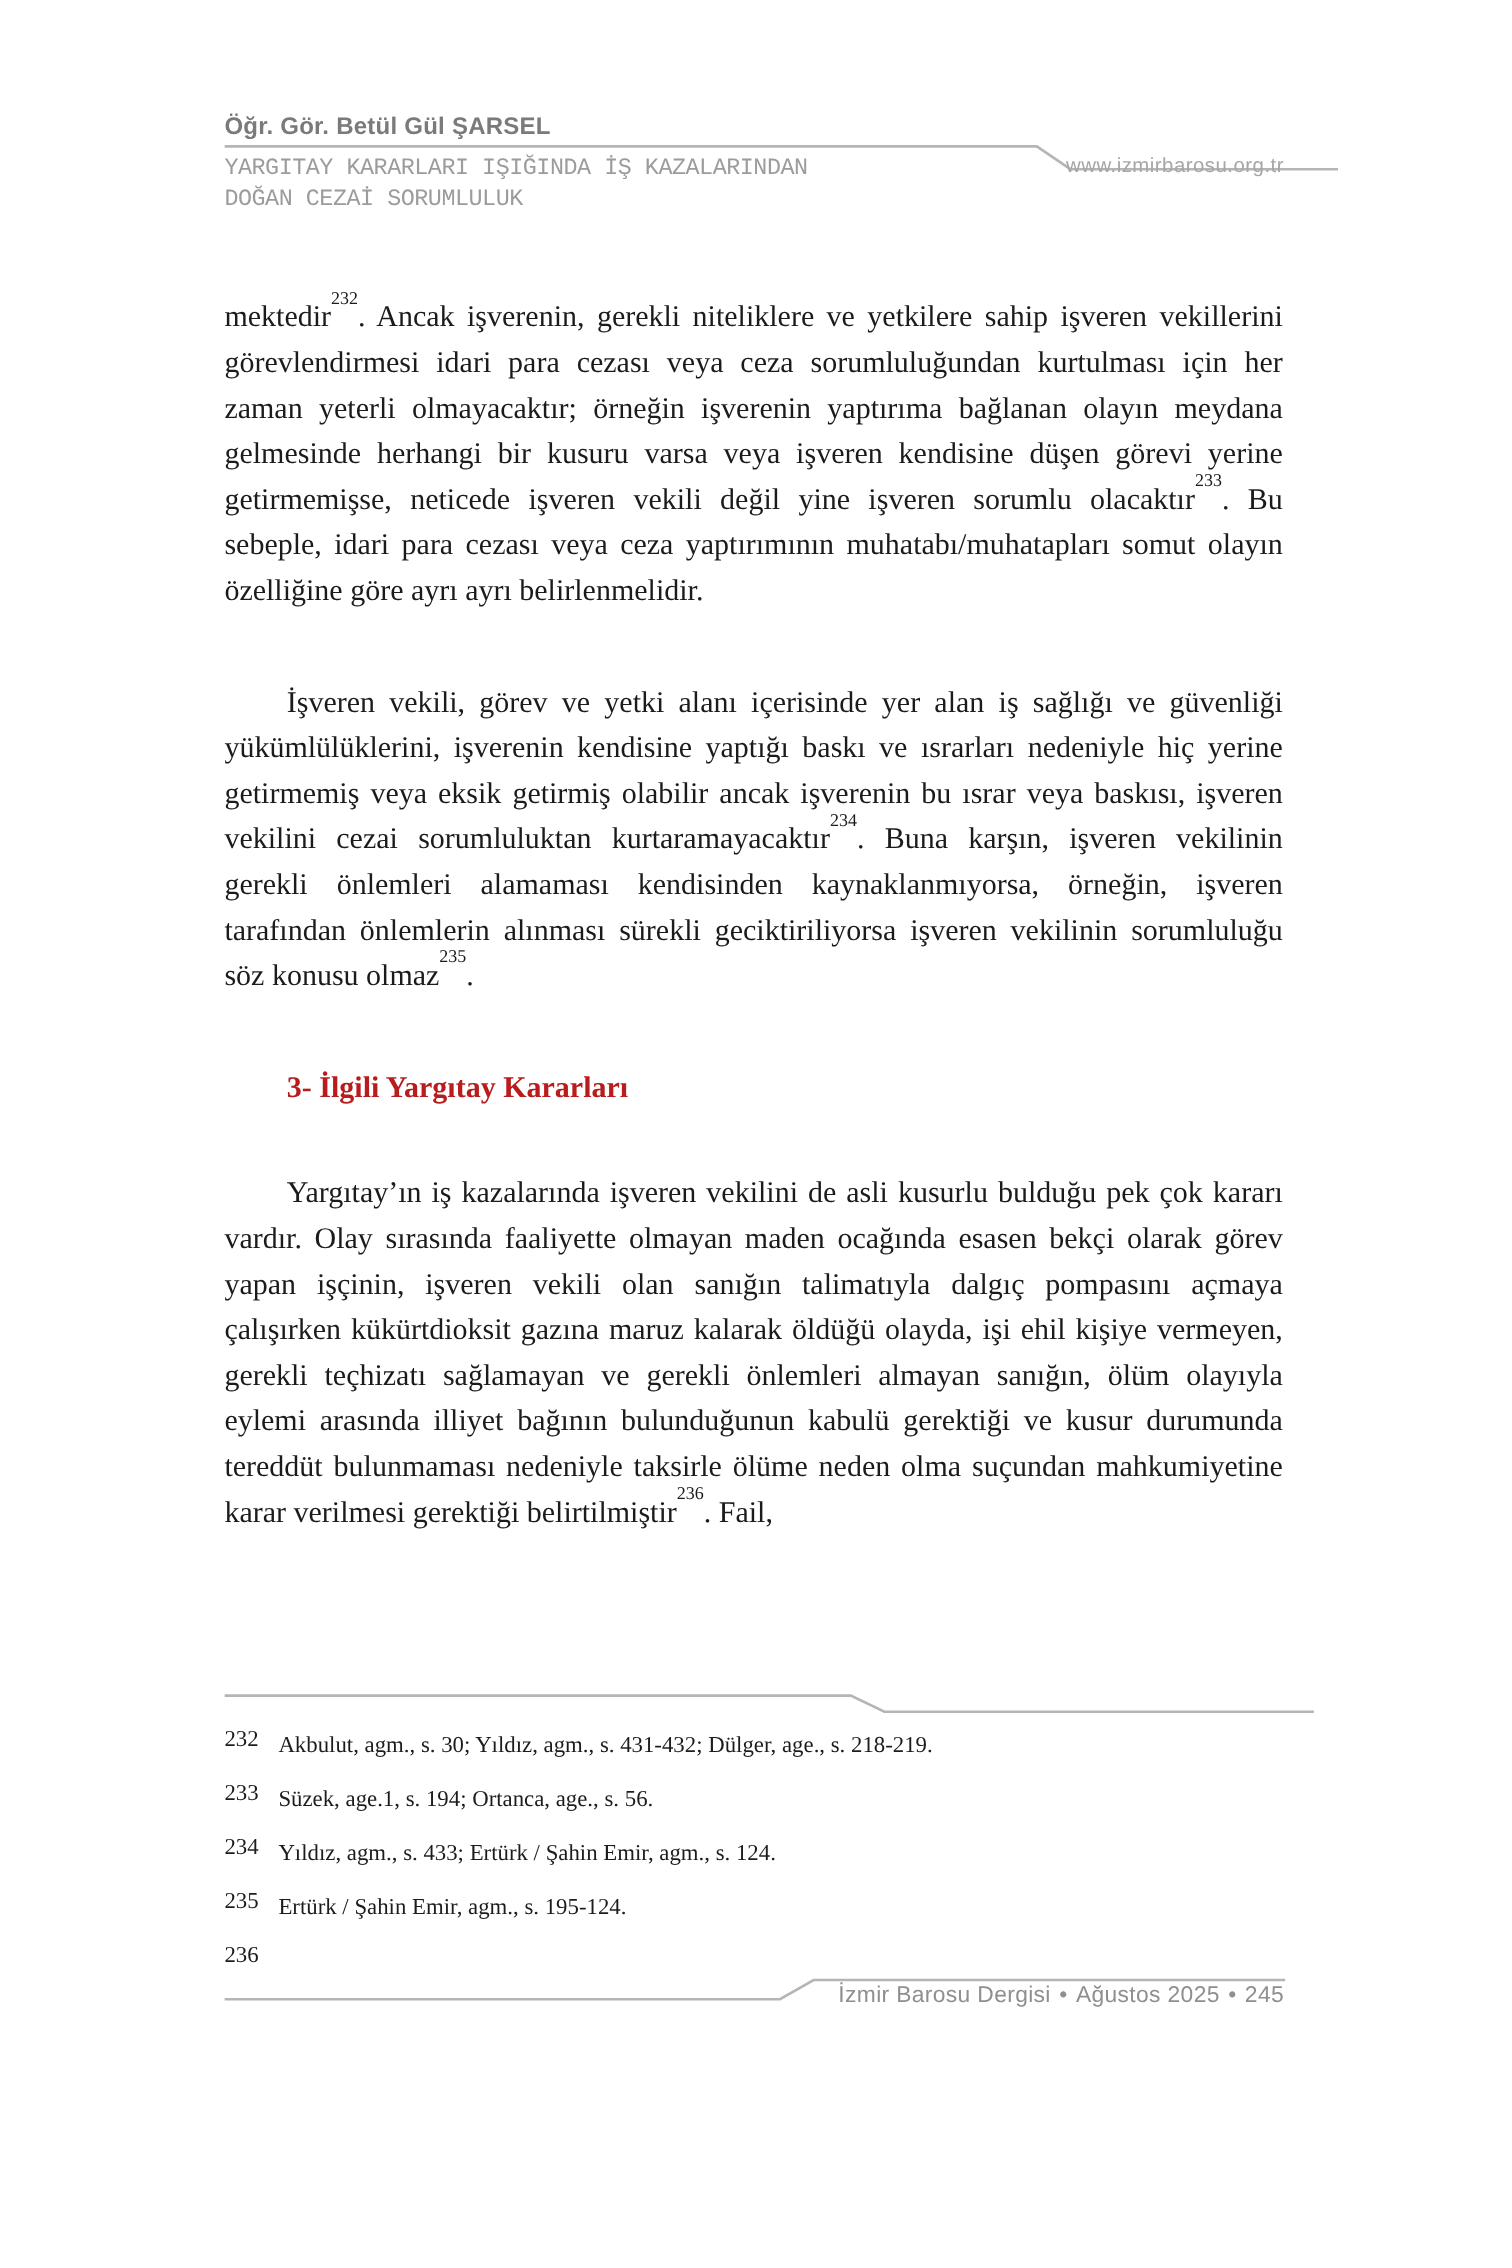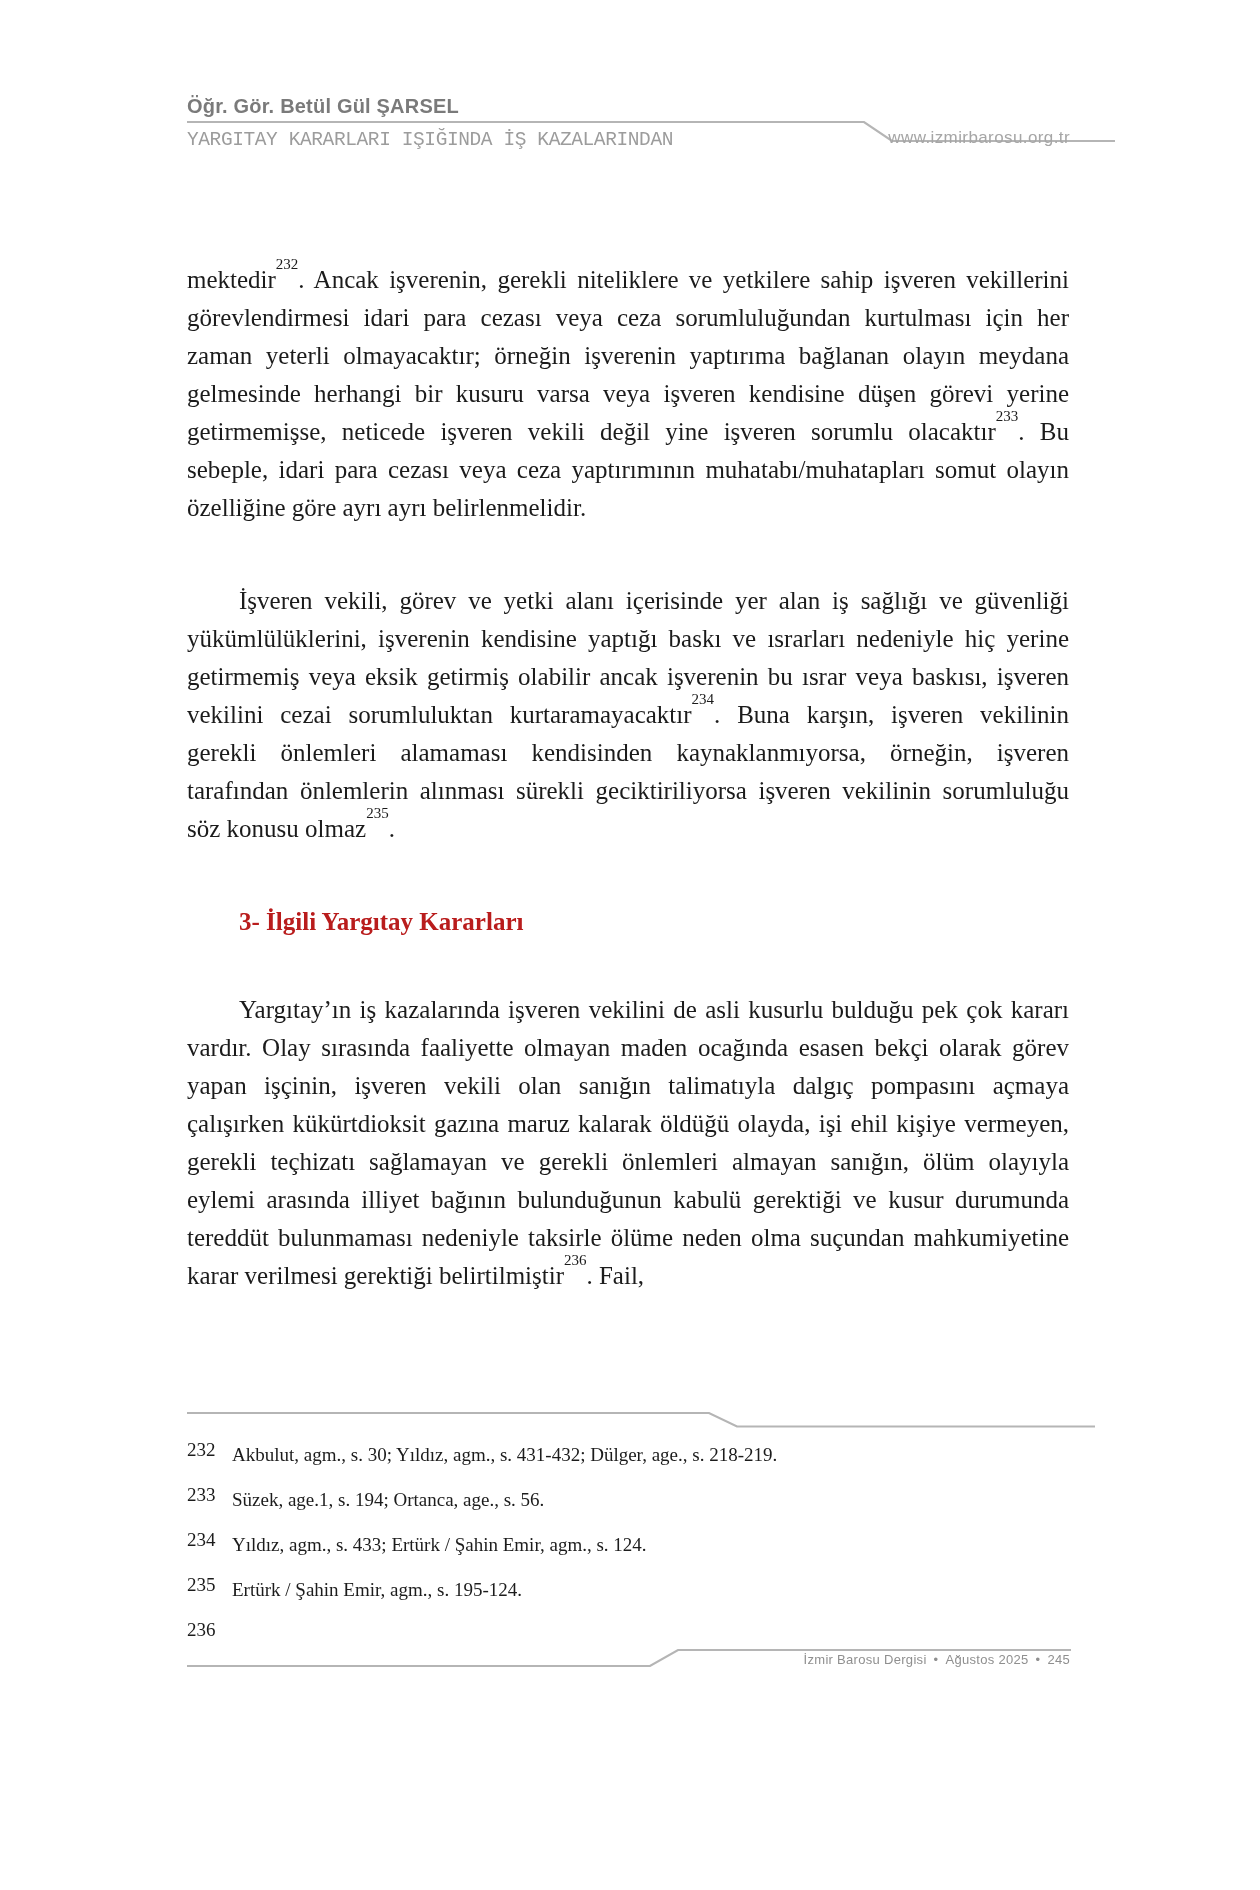--- a/index.html
+++ b/index.html
@@ -41,21 +41,21 @@
     font-family: Liberation Mono, monospace;
     font-size: 19.5px;
     line-height: 26px;
     letter-spacing: -0.4px;
     color: #9c9c9c;
   }
 
   
   .body-text {
     position: absolute;
-    left: 187px; top: 261px;
+    left: 187px; top: 246px;
     width: 882px;
     font-size: 25px;
     line-height: 38px;
     color: #1b1b1b;
     text-align: justify;
   }
   .body-text p { margin: 0 0 55px 0; }
   .body-text p.indented { text-indent: 52px; }
   .section-heading {
     margin: 0 0 50px 0;
@@ -90,21 +90,21 @@
     font-size: 19px;
   }
   .footnote.italic .fn-text { font-style: italic; }
 
   
   .footer-rule { left: 187px; top: 1647px; }
   .footer-text {
     position: absolute;
     right: 190px; top: 1652px;
     font-family: "Liberation Sans", sans-serif;
-    font-size: 13px;
+    font-size: 19px;
     letter-spacing: 0.3px;
     color: #8f8f8f;
     white-space: nowrap;
     text-align: right;
   }
   .footer-text .sep { padding: 0 7px; }
 </style>
 </head>
 <body>
 
@@ -113,20 +113,21 @@
   <div class="author">Öğr. Gör. Betül Gül ŞARSEL</div>
 
   <svg class="header-rule" width="930" height="24" viewBox="0 0 930 24">
     <polyline points="0,2 677,2 705,21 928,21" fill="none" stroke="#b5b5b5" stroke-width="2.2"></polyline>
   </svg>
 
   <div class="website">www.izmirbarosu.org.tr</div>
 
   <div class="article-title">
     <div>YARGITAY KARARLARI IŞIĞINDA İŞ KAZALARINDAN</div>
+    <div>DOĞAN CEZAİ SORUMLULUK</div>
   </div>
 
   <main class="body-text">
     <p><span>mektedir</span><sup class="fn-ref">232</sup><span>. Ancak işverenin, gerekli niteliklere ve yetkilere sahip işveren vekillerini görevlendirmesi idari para cezası veya ceza sorumluluğundan kurtulması için her zaman yeterli olmayacaktır; örneğin işverenin yaptırıma bağlanan olayın meydana gelmesinde herhangi bir kusuru varsa veya işveren kendisine düşen görevi yerine getirmemişse, neticede işveren vekili değil yine işveren sorumlu olacaktır</span><sup class="fn-ref">233</sup><span>. Bu sebeple, idari para cezası veya ceza yaptırımının muhatabı/muhatapları somut olayın özelliğine göre ayrı ayrı belirlenmelidir.</span></p>
 
     <p class="indented"><span>İşveren vekili, görev ve yetki alanı içerisinde yer alan iş sağlığı ve güvenliği yükümlülüklerini, işverenin kendisine yaptığı baskı ve ısrarları nedeniyle hiç yerine getirmemiş veya eksik getirmiş olabilir ancak işverenin bu ısrar veya baskısı, işveren vekilini cezai sorumluluktan kurtaramayacaktır</span><sup class="fn-ref">234</sup><span>. Buna karşın, işveren vekilinin gerekli önlemleri alamaması kendisinden kaynaklanmıyorsa, örneğin, işveren tarafından önlemlerin alınması sürekli geciktiriliyorsa işveren vekilinin sorumluluğu söz konusu olmaz</span><sup class="fn-ref">235</sup><span>.</span></p>
 
     <h2 class="section-heading">3- İlgili Yargıtay Kararları</h2>
 
     <p class="indented"><span>Yargıtay’ın iş kazalarında işveren vekilini de asli kusurlu bulduğu pek çok kararı vardır. Olay sırasında faaliyette olmayan maden ocağında esasen bekçi olarak görev yapan işçinin, işveren vekili olan sanığın talimatıyla dalgıç pompasını açmaya çalışırken kükürtdioksit gazına maruz kalarak öldüğü olayda, işi ehil kişiye vermeyen, gerekli teçhizatı sağlamayan ve gerekli önlemleri almayan sanığın, ölüm olayıyla eylemi arasında illiyet bağının bulunduğunun kabulü gerektiği ve kusur durumunda tereddüt bulunmaması nedeniyle taksirle ölüme neden olma suçundan mahkumiyetine karar verilmesi gerektiği belirtilmiştir</span><sup class="fn-ref">236</sup><span>. Fail,</span></p>

